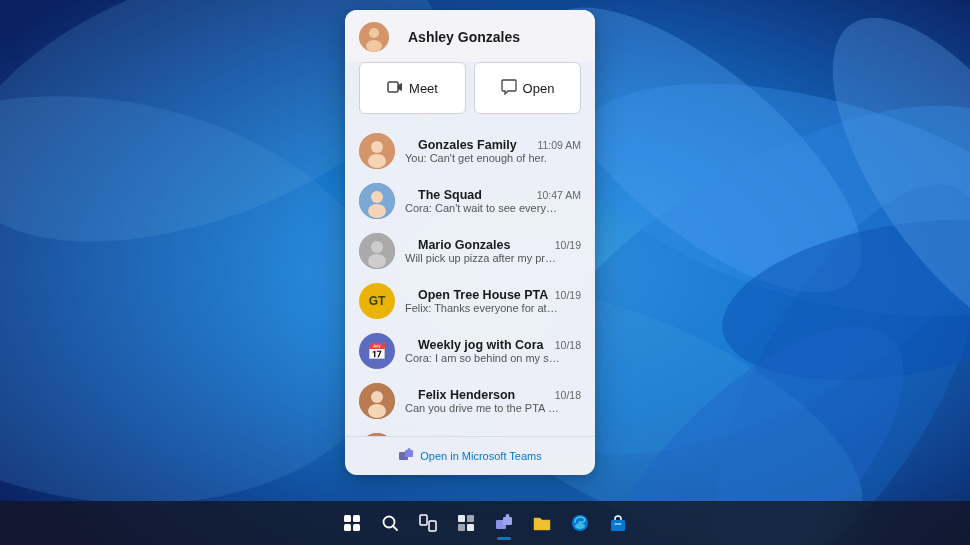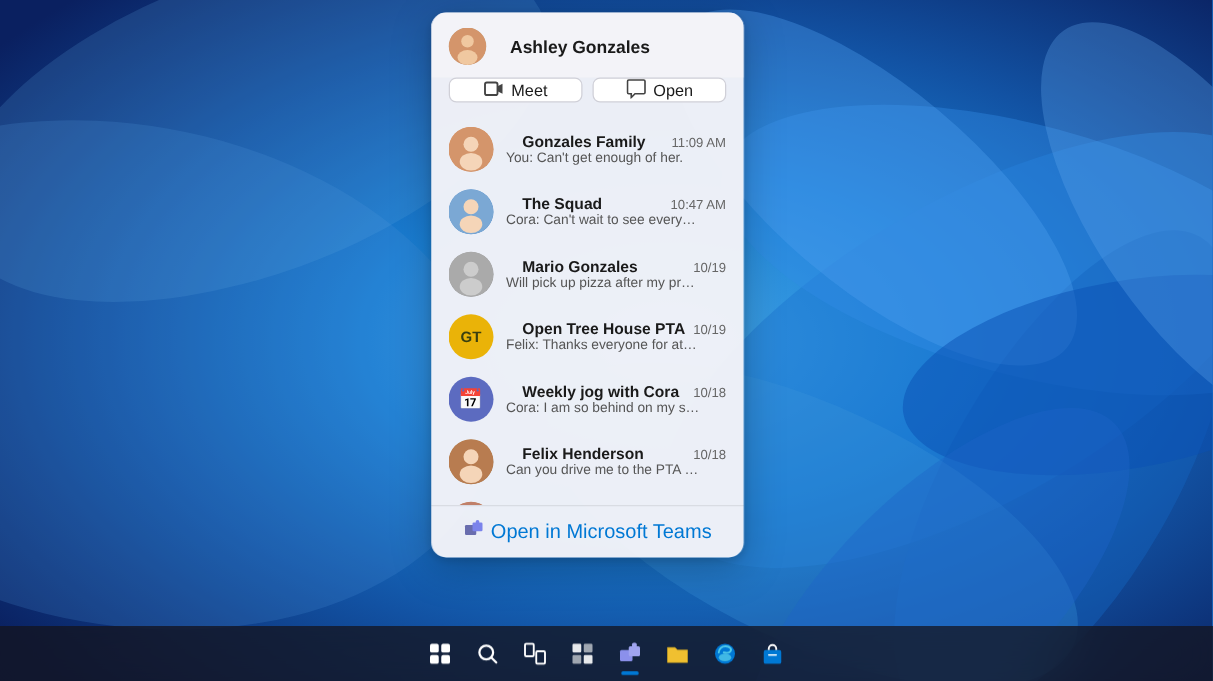--- a/index.html
+++ b/index.html
@@ -104,21 +104,21 @@
 
     
     .action-buttons {
       display: flex;
       gap: 8px;
       padding: 0 14px 12px;
     }
 
     .action-btn {
       flex: 1;
-      height: 20px;
+      height: 52px;
       border: 1px solid #d0d0d8;
       border-radius: 6px;
       background: white;
       display: flex;
       align-items: center;
       justify-content: center;
       gap: 6px;
       font-size: 13px;
       font-weight: 500;
       color: #1a1a1a;
@@ -214,21 +214,21 @@
 
     
     .panel-footer {
       border-top: 1px solid rgba(0,0,0,0.08);
       padding: 10px 14px;
       display: flex;
       align-items: center;
       justify-content: center;
       gap: 6px;
       cursor: pointer;
-      font-size: 16px;
+      font-size: 11px;
       color: #0078d4;
       font-weight: 500;
     }
 
     
     .av-family { background: linear-gradient(135deg, #e8a87c, #c47a4a); }
     .av-squad { background: linear-gradient(135deg, #6b9fd4, #3a7abf); }
     .av-mario { background: linear-gradient(135deg, #aaa, #888); }
     .av-gt { background: #eab308; color: #3a4010; }
     .av-calendar { background: #5c6bc0; }

